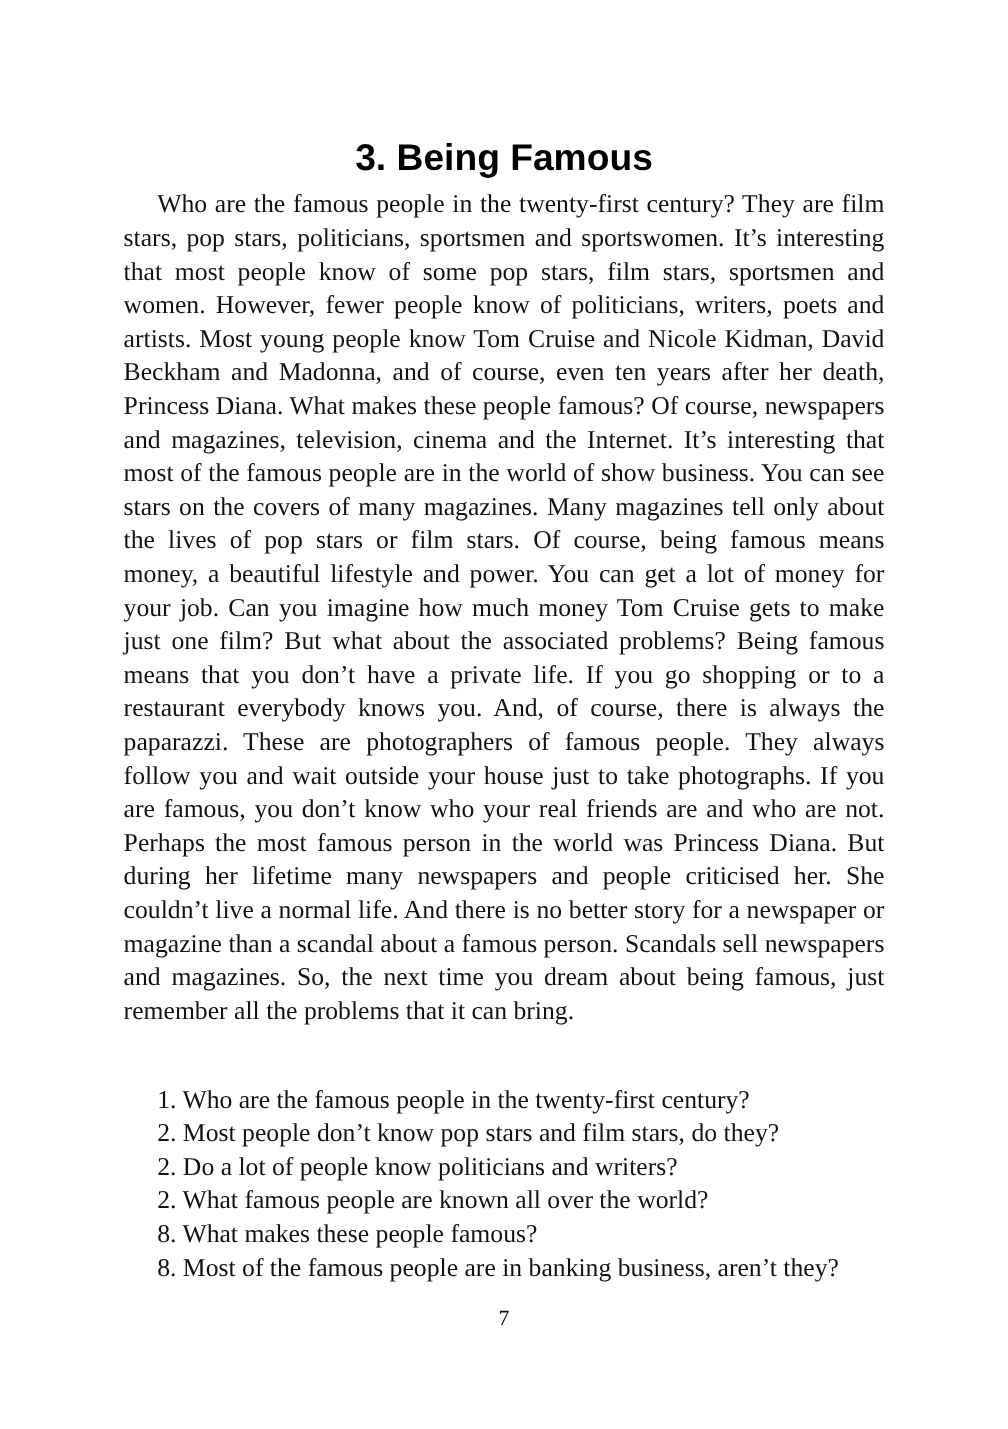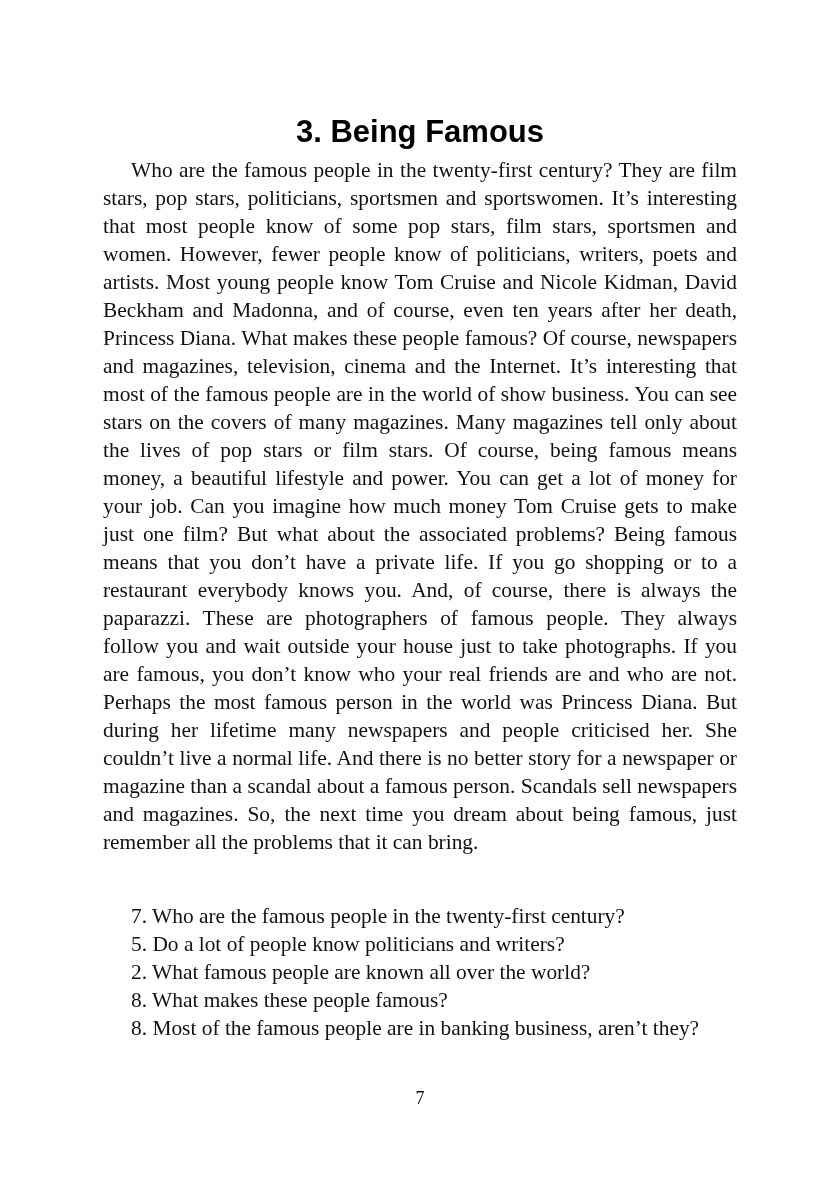--- a/index.html
+++ b/index.html
@@ -80,21 +80,22 @@
   </style>
 </head>
 <body>
 
 <div class="page">
   <h1 class="title">3. Being Famous</h1>
 
   <p class="body-text">Who are the famous people in the twenty-first century? They are film stars, pop stars, politicians, sportsmen and sportswomen. It’s interesting that most people know of some pop stars, film stars, sportsmen and women. However, fewer people know of politicians, writers, poets and artists. Most young people know Tom Cruise and Nicole Kidman, David Beckham and Madonna, and of course, even ten years after her death, Princess Diana. What makes these people famous? Of course, newspapers and magazines, television, cinema and the Internet. It’s interesting that most of the famous people are in the world of show business. You can see stars on the covers of many magazines. Many magazines tell only about the lives of pop stars or film stars. Of course, being famous means money, a beautiful lifestyle and power. You can get a lot of money for your job. Can you imagine how much money Tom Cruise gets to make just one film? But what about the associated problems? Being famous means that you don’t have a private life. If you go shopping or to a restaurant everybody knows you. And, of course, there is always the paparazzi. These are photographers of famous people. They always follow you and wait outside your house just to take photographs. If you are famous, you don’t know who your real friends are and who are not. Perhaps the most famous person in the world was Princess Diana. But during her lifetime many newspapers and people criticised her. She couldn’t live a normal life. And there is no better story for a newspaper or magazine than a scandal about a famous person. Scandals sell newspapers and magazines. So, the next time you dream about being famous, just remember all the problems that it can bring.</p>
 
   <ol class="questions">
-    <li>7. Who are the famous people in the twenty-first century?</li>
-    <li>5. Do a lot of people know politicians and writers?</li>
+    <li>1. Who are the famous people in the twenty-first century?</li>
+    <li>2. Most people don’t know pop stars and film stars, do they?</li>
+    <li>2. Do a lot of people know politicians and writers?</li>
     <li>2. What famous people are known all over the world?</li>
     <li>8. What makes these people famous?</li>
     <li>8. Most of the famous people are in banking business, aren’t they?</li>
   </ol>
 
   <div class="page-number">7</div>
 </div>
 
 </body></html>

